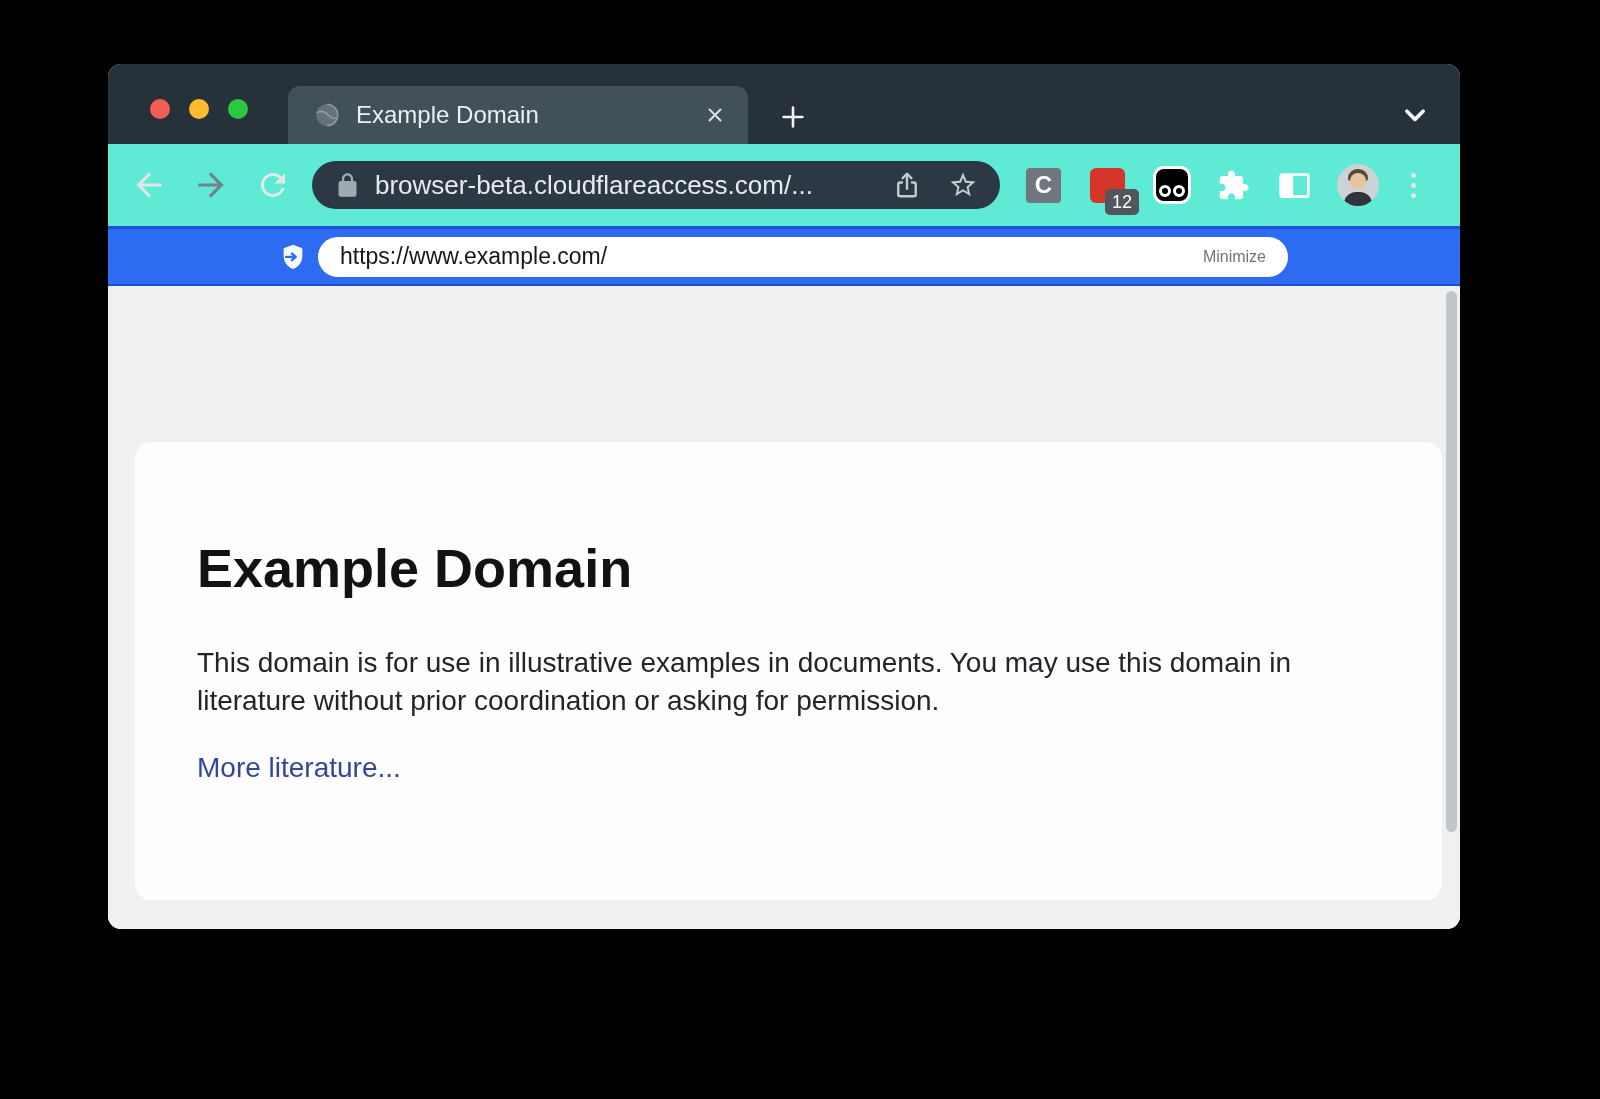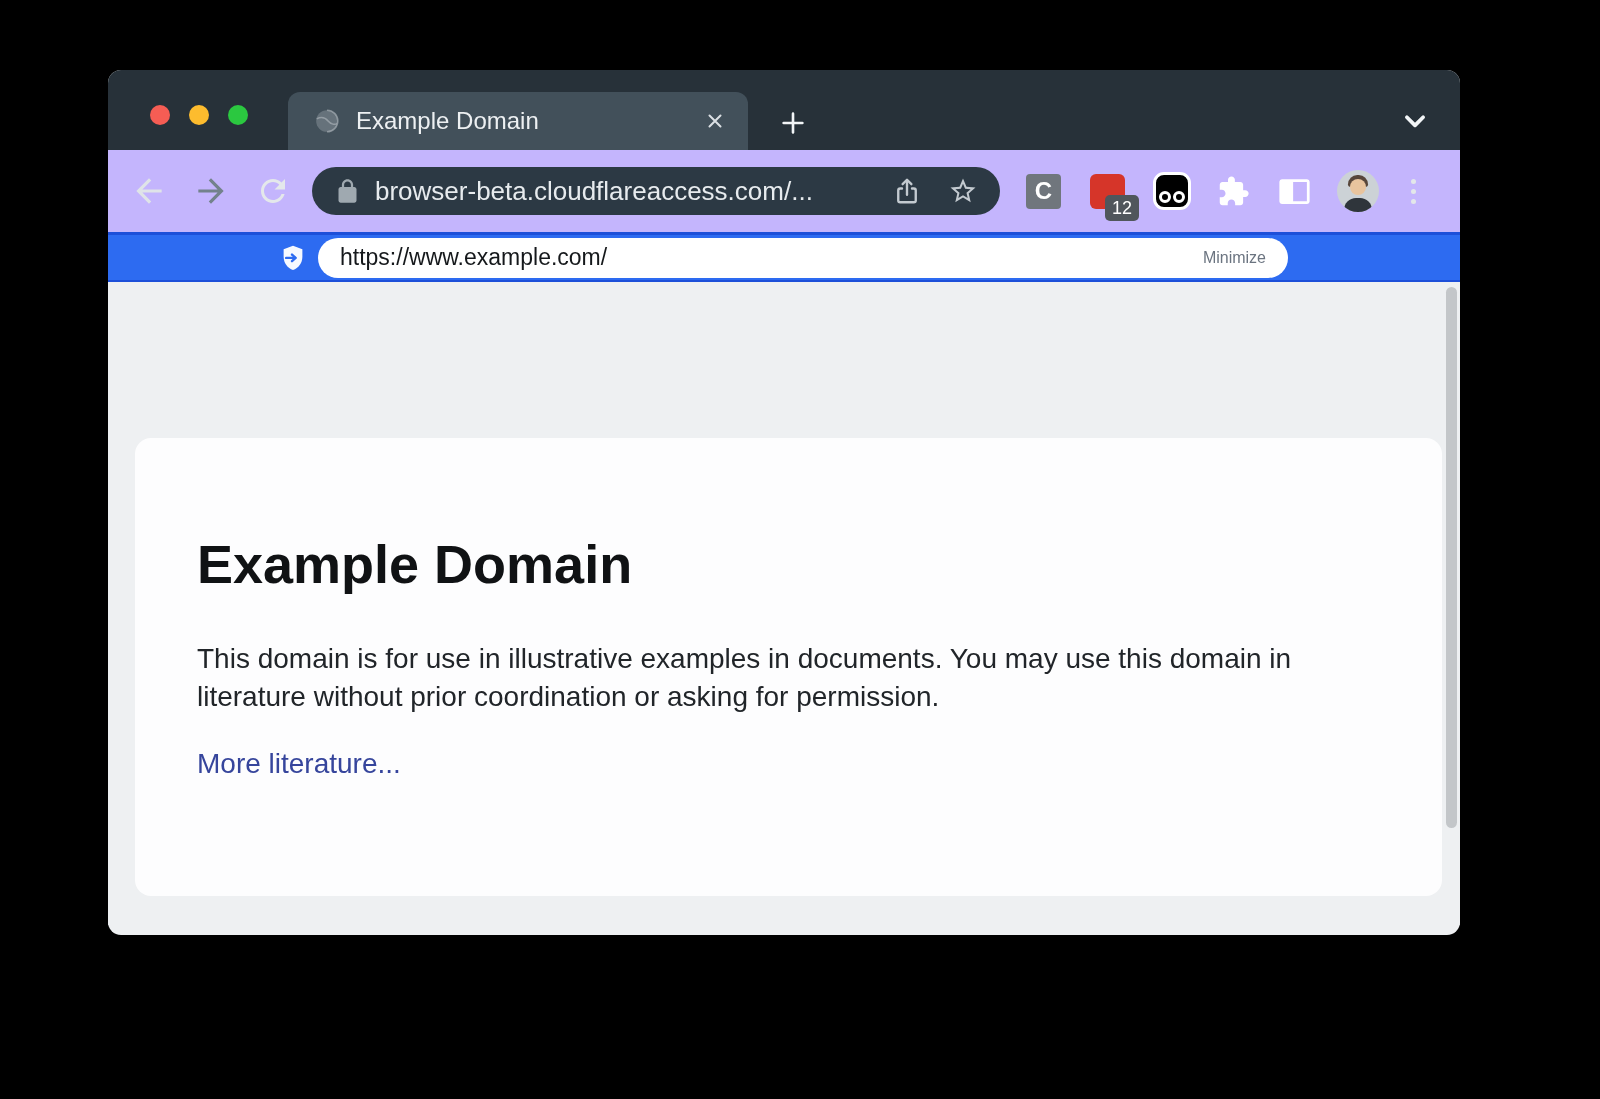--- a/index.html
+++ b/index.html
@@ -1,34 +1,34 @@
 <!DOCTYPE html>
 <html><head>
 <meta charset="utf-8">
 <style>
   html,body{margin:0;padding:0;background:#000;}
   body{width:1600px;height:1099px;position:relative;font-family:"Liberation Sans",sans-serif;overflow:hidden;}
   .stage{position:absolute;inset:0;background:#000;}
-  .browser-window{position:absolute;left:108px;top:70px;width:1352px;height:865px;border-radius:13px;overflow:hidden;background:#eef0f2;}
+  .browser-window{position:absolute;left:108px;top:64px;width:1352px;height:865px;border-radius:13px;overflow:hidden;background:#eef0f2;}
 
   
   .tabbar{position:relative;height:80px;background:#273publisher139;background:#273139;}
   .traffic{position:absolute;top:35px;width:20px;height:20px;border-radius:50%;}
   .t-red{left:42px;background:#f55d54;}
   .t-yellow{left:81px;background:#fdbc2e;}
   .t-green{left:120px;background:#2bc840;}
   .tab{position:absolute;left:180px;top:22px;width:460px;height:58px;background:#42505a;border-radius:12px 12px 0 0;display:flex;align-items:center;}
   .tab-favicon{margin-left:26px;width:26px;height:26px;flex:0 0 auto;}
   .tab-title{margin-left:16px;color:#edf0f2;font-size:24px;flex:1 1 auto;white-space:nowrap;overflow:hidden;}
   .tab-close{margin-right:20px;width:26px;height:26px;display:flex;align-items:center;justify-content:center;cursor:pointer;}
   .newtab-btn{position:absolute;left:668px;top:36px;width:34px;height:34px;display:flex;align-items:center;justify-content:center;}
   .strip-chevron{position:absolute;right:28px;top:36px;width:34px;height:30px;display:flex;align-items:center;justify-content:center;}
 
   
-  .toolbar{position:relative;height:82px;background:#c4b5fd;display:flex;align-items:center;border-bottom:0;}
+  .toolbar{position:relative;height:82px;background:#5eead4;display:flex;align-items:center;border-bottom:0;}
   .nav-btn{width:50px;height:50px;display:flex;align-items:center;justify-content:center;flex:0 0 auto;}
   .nav-back{margin-left:16px;}
   .nav-forward{margin-left:12px;}
   .nav-reload{margin-left:12px;}
   .omnibox{margin-left:14px;width:688px;height:48px;background:#2c3944;border-radius:24px;display:flex;align-items:center;flex:0 0 auto;}
   .omnibox .lock{margin-left:22px;flex:0 0 auto;display:flex;}
   .omnibox-url{margin-left:14px;color:#e7ebee;font-size:26px;white-space:nowrap;flex:1 1 auto;}
   .omnibox .share{margin-right:26px;display:flex;flex:0 0 auto;}
   .omnibox .star{margin-right:22px;display:flex;flex:0 0 auto;}
   .ext-row{display:flex;align-items:center;margin-left:26px;gap:0;}
@@ -47,21 +47,21 @@
   .ext-puzzle{margin-left:26px;display:flex;}
   .ext-sidepanel{margin-left:28px;display:flex;}
   .avatar{margin-left:26px;width:42px;height:42px;border-radius:50%;background:#ccd2d6;position:relative;overflow:hidden;flex:0 0 auto;}
   .avatar-hair{position:absolute;left:11px;top:5px;width:20px;height:12px;background:#57463a;border-radius:10px 10px 3px 3px;}
   .avatar-face{position:absolute;left:13px;top:9px;width:16px;height:16px;background:#e8c49e;border-radius:50%;}
   .avatar-body{position:absolute;left:7px;bottom:-2px;width:28px;height:16px;background:#2f353b;border-radius:12px 12px 0 0;}
   .menu-dots{margin-left:24px;display:flex;flex-direction:column;gap:5px;align-items:center;width:20px;}
   .menu-dots span{width:5px;height:5px;border-radius:50%;background:#e3e7ea;}
 
   
-  .isolation-bar{position:relative;height:50px;background:#2d6bf1;border-top:3px solid #1d4fd9;border-bottom:2px solid #1d4fd9;box-sizing:border-box;display:flex;align-items:center;}
+  .isolation-bar{position:relative;height:60px;background:#2d6bf1;border-top:3px solid #1d4fd9;border-bottom:2px solid #1d4fd9;box-sizing:border-box;display:flex;align-items:center;}
   .shield{position:absolute;left:170px;top:50%;transform:translateY(-50%);display:flex;}
   .iso-pill{position:absolute;left:210px;top:50%;transform:translateY(-50%);width:970px;height:40px;background:#fff;border-radius:21px;display:flex;align-items:center;box-sizing:border-box;padding:0 22px;}
   .iso-url{color:#15181b;font-size:23px;flex:1 1 auto;white-space:nowrap;}
   .iso-minimize{color:#6b7480;font-size:16px;flex:0 0 auto;cursor:pointer;}
 
   
   .viewport{position:relative;height:643px;background:#eef0f2;}
   .card{position:absolute;left:27px;top:156px;width:1307px;height:458px;background:#fdfdfe;border-radius:16px;box-sizing:border-box;padding:0 62px;}
   .card h1{margin:96px 0 0 0;font-size:54px;line-height:60px;font-weight:700;color:#101214;letter-spacing:0;}
   .card p{margin:46px 0 0 0;width:1155px;font-size:28px;line-height:38px;color:#212529;}

